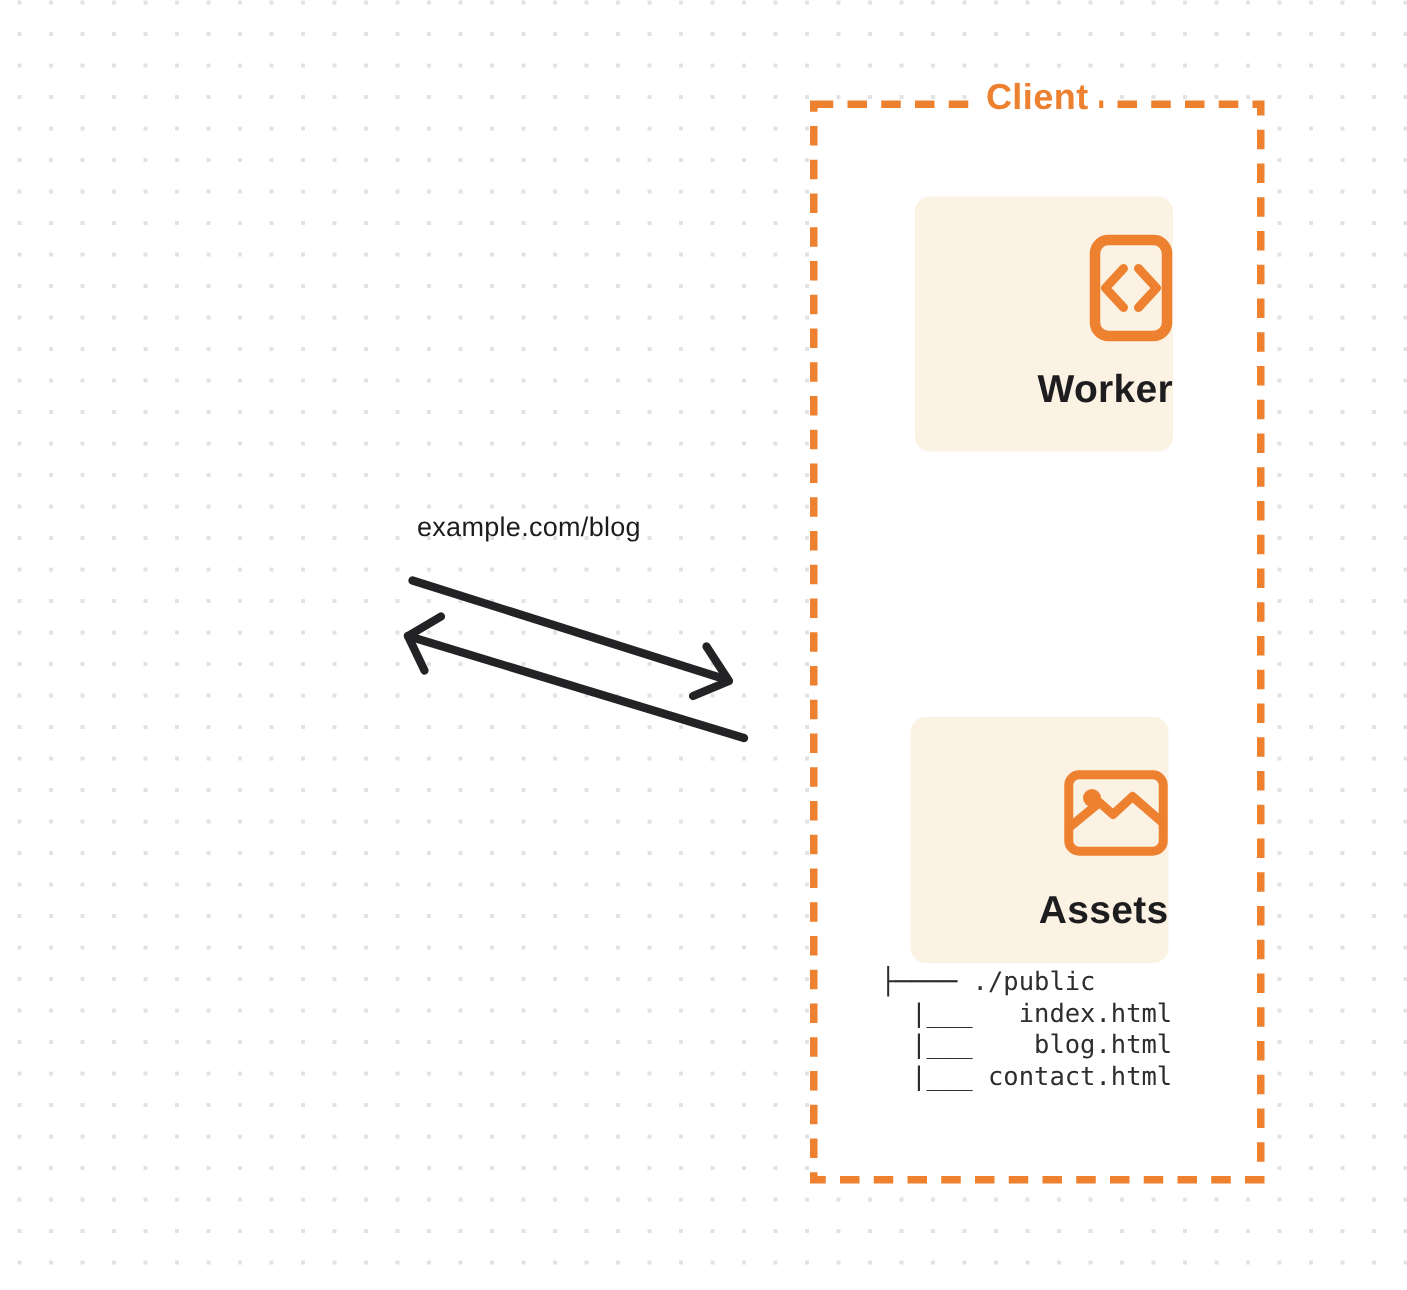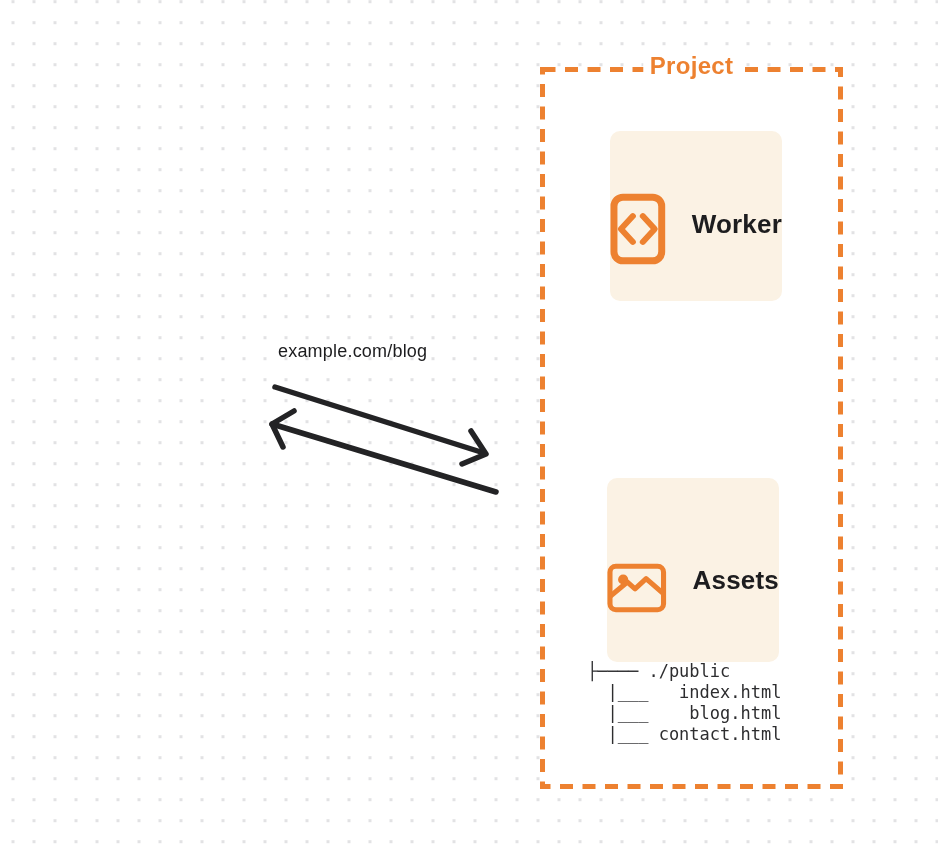--- a/index.html
+++ b/index.html
@@ -78,41 +78,40 @@
     white-space: nowrap;
   }
 
   
   .inner-card {
     position: absolute;
     width: 172px;
     background: #fbf2e4;
     border-radius: 10px;
     display: flex;
-    flex-direction: row;
-    align-items: center;
-    gap: 26px;
+    flex-direction: column;
+    align-items: flex-end;
   }
   .worker-card { left: 70px; top: 64px; height: 170px; }
-  .assets-card { left: 67px; top: 411px; height: 184px; }
+  .assets-card { left: 67px; top: 411px; height: 164px; }
   .worker-card .card-icon { margin-top: 25px; }
   .assets-card .card-icon { margin-top: 35px; }
   .card-label {
     font-size: 26px;
     font-weight: bold;
     color: #1d1d1f;
     letter-spacing: 0.2px;
   }
   .worker-card .card-label { margin-top: 16px; }
   .assets-card .card-label { margin-top: 20px; }
 
   
   .file-tree {
     position: absolute;
-    left: 47px; top: 594px;
+    left: 47px; top: 578px;
     font-family: "DejaVu Sans Mono", "Liberation Mono", monospace;
     font-size: 17px;
     line-height: 21px;
     color: #2d2d2f;
     white-space: pre;
   }
 </style>
 </head>
 <body>
 
@@ -130,21 +129,21 @@
   </svg>
 
 
   <div class="request-label">example.com/blog</div>
 
   <div class="project-box">
     <svg class="project-border" viewBox="0 0 303 722" preserveAspectRatio="none" xmlns="http://www.w3.org/2000/svg" aria-hidden="true">
       <rect x="2.5" y="2.5" width="298" height="717" fill="none" stroke="#ed8130" stroke-width="5" stroke-dasharray="13 9.5"></rect>
     </svg>
 
-    <div class="project-title">Project</div>
+    <div class="project-title">Client</div>
 
     <div class="inner-card worker-card">
       <svg class="card-icon" width="56" height="72" viewBox="0 0 56 72" xmlns="http://www.w3.org/2000/svg" aria-hidden="true">
         <g stroke="#ed8130" fill="none" stroke-linecap="round" stroke-linejoin="round">
           <rect x="4" y="4" width="48" height="64" rx="9" stroke-width="7"></rect>
           <polyline points="23,23 11,36 23,49" stroke-width="6"></polyline>
           <polyline points="33,23 45,36 33,49" stroke-width="6"></polyline>
         </g>
       </svg>
       <span class="card-label">Worker</span>

